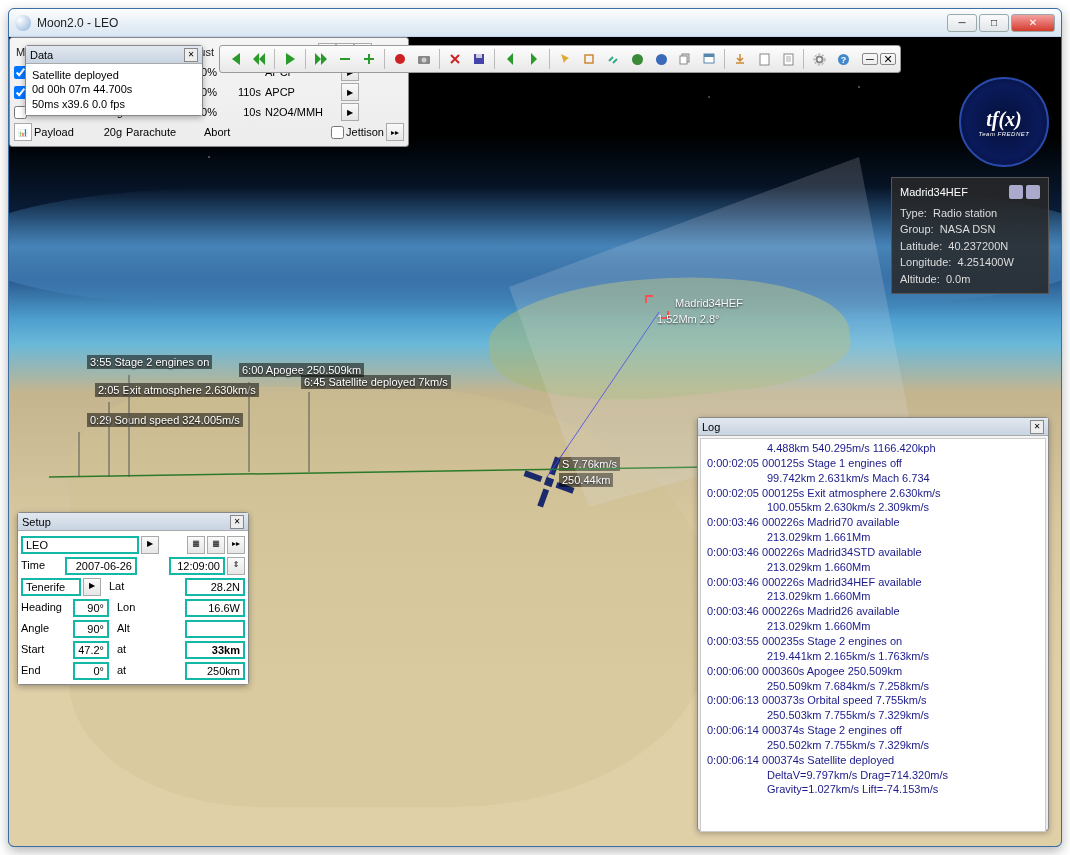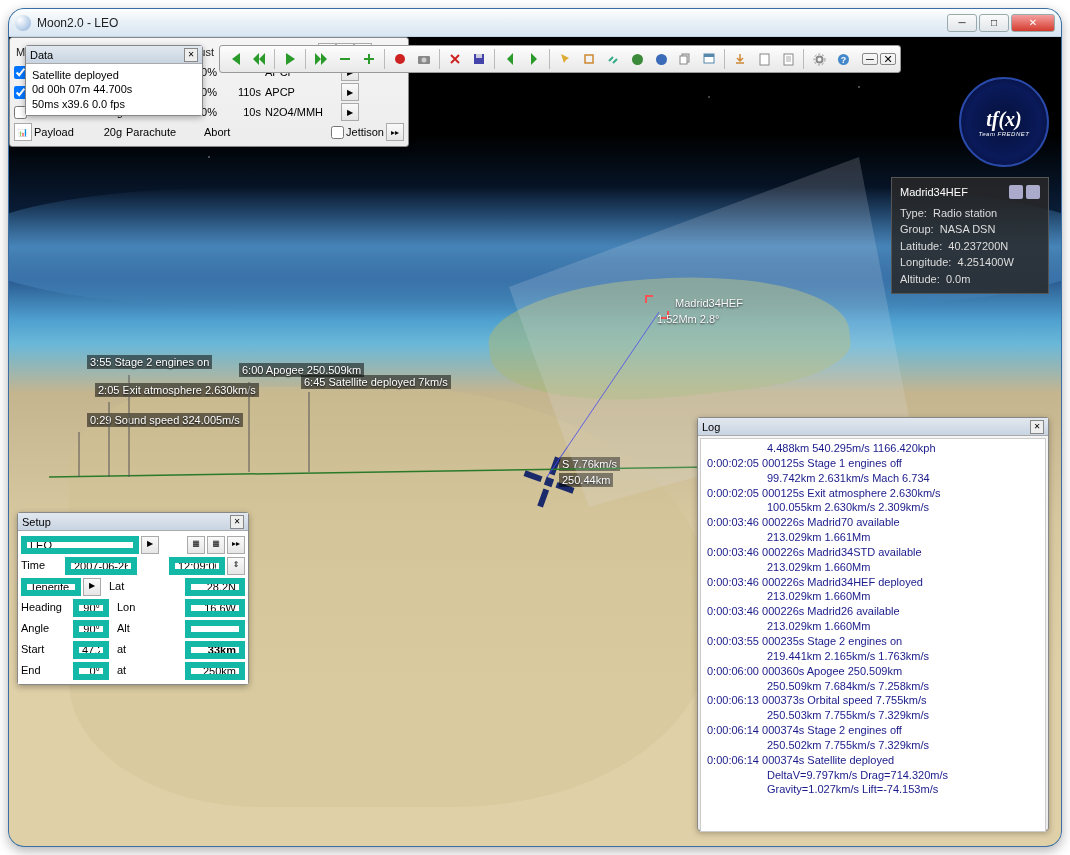--- a/index.html
+++ b/index.html
@@ -1,19 +1,19 @@
 <!DOCTYPE html>
 <html><head>
 <meta charset="utf-8">
 <style>
   * { box-sizing: border-box; margin: 0; padding: 0; }
   body { font-family: "Segoe UI", Tahoma, sans-serif; font-size: 11px; background: #fff; width: 1070px; height: 855px; position: relative; overflow: hidden; }
   
   
-  .window { width: 1054px; height: 839px; margin: 8px; border: 1px solid #3a6ea5; border-radius: 16px; overflow: hidden; box-shadow: 0 4px 12px rgba(0,0,0,0.3); position: relative; background: #0369a1; }
+  .window { width: 1054px; height: 839px; margin: 8px; border: 1px solid #3a6ea5; border-radius: 6px; overflow: hidden; box-shadow: 0 4px 12px rgba(0,0,0,0.3); position: relative; background: #0369a1; }
   .titlebar { height: 28px; background: linear-gradient(#fdfefe, #e8f0f7 50%, #d9e6f2); display: flex; align-items: center; padding: 0 6px; border-bottom: 1px solid #c0d4e8; }
   .titlebar-icon { width: 16px; height: 16px; border-radius: 50%; background: radial-gradient(circle at 30% 30%, #fff, #8cb0d9); margin-right: 6px; }
   .titlebar-text { flex: 1; font-size: 12px; color: #222; }
   .win-buttons { display: flex; gap: 2px; }
   .win-btn { width: 30px; height: 18px; border: 1px solid #9aa; border-radius: 3px; background: linear-gradient(#fafafa, #e2e6ea); display: flex; align-items: center; justify-content: center; font-size: 10px; cursor: pointer; }
   .win-btn.close { background: linear-gradient(#f5a0a0, #d43b2e); color: #fff; width: 44px; }
   
   
   .viewport { position: relative; width: 100%; height: calc(100% - 28px); background: linear-gradient(180deg, #000 0%, #000 12%, #0a1e3a 22%, #2a5a8f 30%, #4fa0d0 35%, #6ab8d8 38%, #c5b58f 44%, #d8c8a0 60%, #e0d0a8 80%); overflow: hidden; }
   .stars { position: absolute; top: 0; left: 0; right: 0; height: 200px; background:
@@ -59,21 +59,21 @@
   .target-marker::after { bottom:0; right:0; width:6px; height:6px; border-left:none; border-top:none; }
   
   .satellite { position: absolute; top: 415px; left: 510px; }
   .satellite svg { overflow: visible; }
   
   
   .setup-panel { top: 475px; left: 8px; width: 232px; }
   .setup-panel .panel-body { padding: 3px; }
   .setup-row { display: flex; align-items: center; height: 21px; gap: 2px; }
   .setup-row label { font-size: 11px; }
-  .setup-row input[type=text] { border: 6px solid #14b8a6; font-size: 11px; padding: 1px 3px; height: 18px; text-align: right; }
+  .setup-row input[type=text] { border: 2px solid #14b8a6; font-size: 11px; padding: 1px 3px; height: 18px; text-align: right; }
   .tiny-btn { width: 18px; height: 18px; border: 1px solid #aaa; background: linear-gradient(#fafafa, #e6e6e6); font-size: 8px; display: flex; align-items: center; justify-content: center; cursor: pointer; }
   
   
   .stages-panel { top: 670px; left: 8px; width: 400px; background: linear-gradient(#f5f5f5, #ececec); border: 1px solid #888; border-radius: 3px; box-shadow: 0 2px 6px rgba(0,0,0,0.3); padding: 4px; }
   .stages-panel .row { display: flex; align-items: center; height: 20px; gap: 0; font-size: 11px; }
   .stages-panel .cell { padding: 0 2px; text-align: right; }
   .stages-panel .hdr-row { font-size: 11px; color: #222; }
   
   
   .log-panel { top: 380px; right: 12px; width: 352px; height: 414px; }
@@ -435,21 +435,21 @@
       <div class="panel-body" id="log-body">
           <div class="indent">4.488km 540.295m/s 1166.420kph</div>
           <div>0:00:02:05 000125s  Stage 1 engines off</div>
           <div class="indent">99.742km 2.631km/s Mach 6.734</div>
           <div>0:00:02:05 000125s  Exit atmosphere  2.630km/s</div>
           <div class="indent">100.055km 2.630km/s 2.309km/s</div>
           <div>0:00:03:46 000226s  Madrid70 available</div>
           <div class="indent">213.029km 1.661Mm</div>
           <div>0:00:03:46 000226s  Madrid34STD available</div>
           <div class="indent">213.029km 1.660Mm</div>
-          <div>0:00:03:46 000226s  Madrid34HEF deployed</div>
+          <div>0:00:03:46 000226s  Madrid34HEF available</div>
           <div class="indent">213.029km 1.660Mm</div>
           <div>0:00:03:46 000226s  Madrid26 available</div>
           <div class="indent">213.029km 1.660Mm</div>
           <div>0:00:03:55 000235s  Stage 2 engines on</div>
           <div class="indent">219.441km 2.165km/s 1.763km/s</div>
           <div>0:00:06:00 000360s  Apogee  250.509km</div>
           <div class="indent">250.509km 7.684km/s 7.258km/s</div>
           <div>0:00:06:13 000373s  Orbital speed  7.755km/s</div>
           <div class="indent">250.503km 7.755km/s 7.329km/s</div>
           <div>0:00:06:14 000374s  Stage 2 engines off</div>

